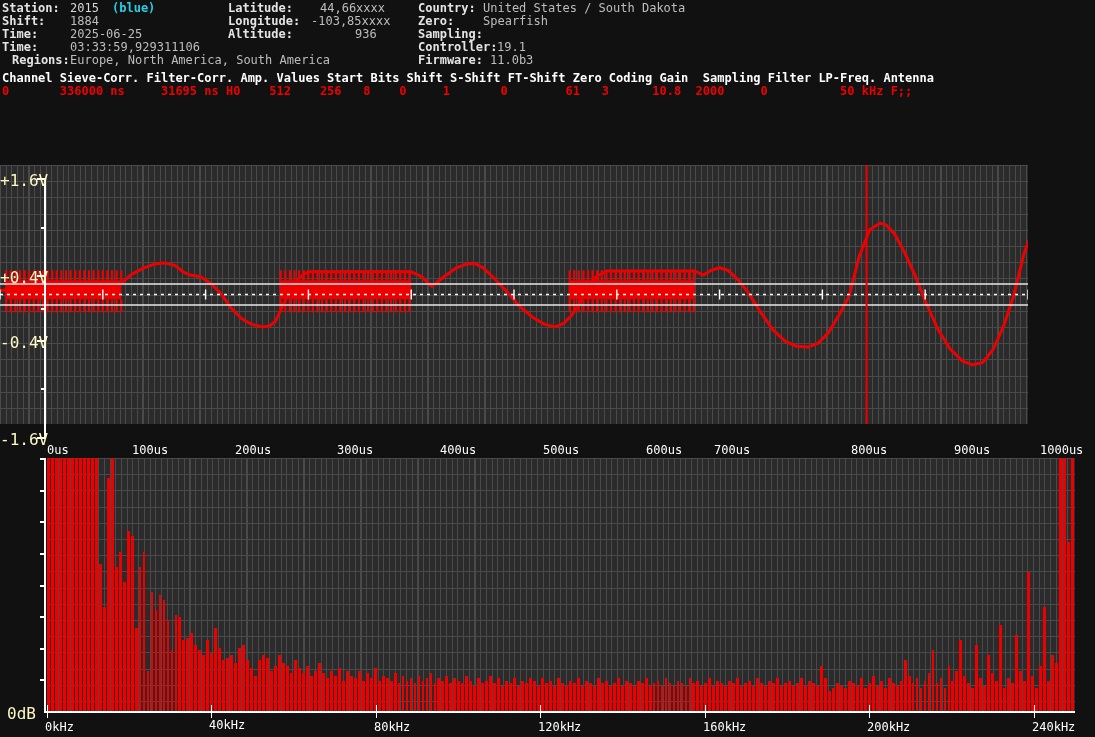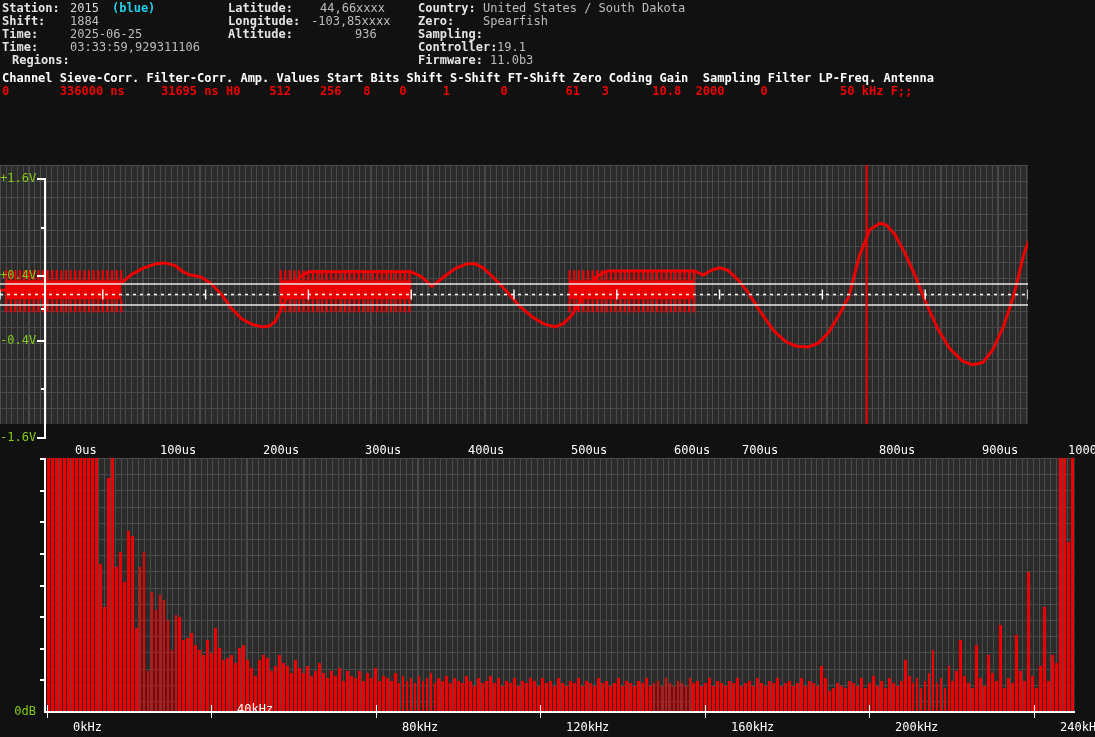--- a/index.html
+++ b/index.html
@@ -23,22 +23,22 @@
   
   #wave-panel{position:absolute;left:0;top:165px;width:1095px;height:295px;}
   #wave-plot{left:47px;top:13px;width:1028px;height:259px;
      background-color:#2b2b2b;
      background-image:
        repeating-linear-gradient(to right,#4a4a4a 0px,#4a4a4a 1px,transparent 1px,transparent 5.7px),
        repeating-linear-gradient(to bottom,#4a4a4a 0px,#4a4a4a 1px,transparent 1px,transparent 16.2px);
   }
   .yaxis-line{position:absolute;background:#ffffff;}
   .ytick{position:absolute;background:#ffffff;height:1px;}
-  .ylab{position:absolute;color:#84cc16;font-size:12px;white-space:pre;text-align:right;}
-  .xlab{position:absolute;color:#ffffff;font-size:12px;white-space:pre;margin-left:28px;}
+  .ylab{position:absolute;color:#fef9c3;font-size:16px;white-space:pre;text-align:right;}
+  .xlab{position:absolute;color:#ffffff;font-size:12px;white-space:pre;}
   .xtickmark{position:absolute;width:1px;background:#ffffff;}
 
   
   #spec-panel{position:absolute;left:0;top:458px;width:1095px;height:279px;}
   #spec-plot{position:absolute;left:47px;top:0px;width:1028px;height:253px;
      background-color:#2b2b2b;
      background-image:
        repeating-linear-gradient(to right,#4a4a4a 0px,#4a4a4a 1px,transparent 1px,transparent 5.7px),
        repeating-linear-gradient(to bottom,#4a4a4a 0px,#4a4a4a 1px,transparent 1px,transparent 16.2px);
   }
@@ -57,20 +57,21 @@
   <div class="hrow" style="left:2px;top:15px;"><span class="lbl">Shift:</span></div>
   <div class="hrow val" style="left:70px;top:15px;">1884</div>
 
   <div class="hrow" style="left:2px;top:28px;"><span class="lbl">Time:</span></div>
   <div class="hrow val" style="left:70px;top:28px;">2025-06-25</div>
 
   <div class="hrow" style="left:2px;top:41px;"><span class="lbl">Time:</span></div>
   <div class="hrow val" style="left:70px;top:41px;">03:33:59,929311106</div>
 
   <div class="hrow" style="left:12px;top:54px;"><span class="lbl">Regions:</span></div>
+  <div class="hrow val" style="left:70px;top:54px;">Europe, North America, South America</div>
 
   <div class="hrow lbl" style="left:228px;top:2px;">Latitude:</div>
   <div class="hrow val" style="left:320px;top:2px;">44,66xxxx</div>
 
   <div class="hrow lbl" style="left:228px;top:15px;">Longitude:</div>
   <div class="hrow val" style="left:311px;top:15px;">-103,85xxxx</div>
 
   <div class="hrow lbl" style="left:228px;top:28px;">Altitude:</div>
   <div class="hrow val" style="left:355px;top:28px;">936</div>
 
@@ -588,20 +589,20 @@
       <div class="xtickmark" style="left:47px;top:247px;height:13px;"></div>
       <div class="xtickmark" style="left:211px;top:247px;height:13px;"></div>
       <div class="xtickmark" style="left:376px;top:247px;height:13px;"></div>
       <div class="xtickmark" style="left:540px;top:247px;height:13px;"></div>
       <div class="xtickmark" style="left:705px;top:247px;height:13px;"></div>
       <div class="xtickmark" style="left:869px;top:247px;height:13px;"></div>
       <div class="xtickmark" style="left:1034px;top:247px;height:13px;"></div>
     </div>
   <div id="spec-xlabels">
       <div class="xlab" style="left:45px;top:262px;">0kHz</div>
-      <div class="xlab" style="left:209px;top:244px;text-align:center;">40kHz</div>
+      <div class="xlab" style="left:209px;top:260px;text-align:center;">40kHz</div>
       <div class="xlab" style="left:374px;top:262px;">80kHz</div>
       <div class="xlab" style="left:538px;top:262px;">120kHz</div>
       <div class="xlab" style="left:703px;top:262px;">160kHz</div>
       <div class="xlab" style="left:867px;top:262px;">200kHz</div>
       <div class="xlab" style="left:1032px;top:262px;">240kHz</div>
     </div>
 </div>
 
 </body></html>

